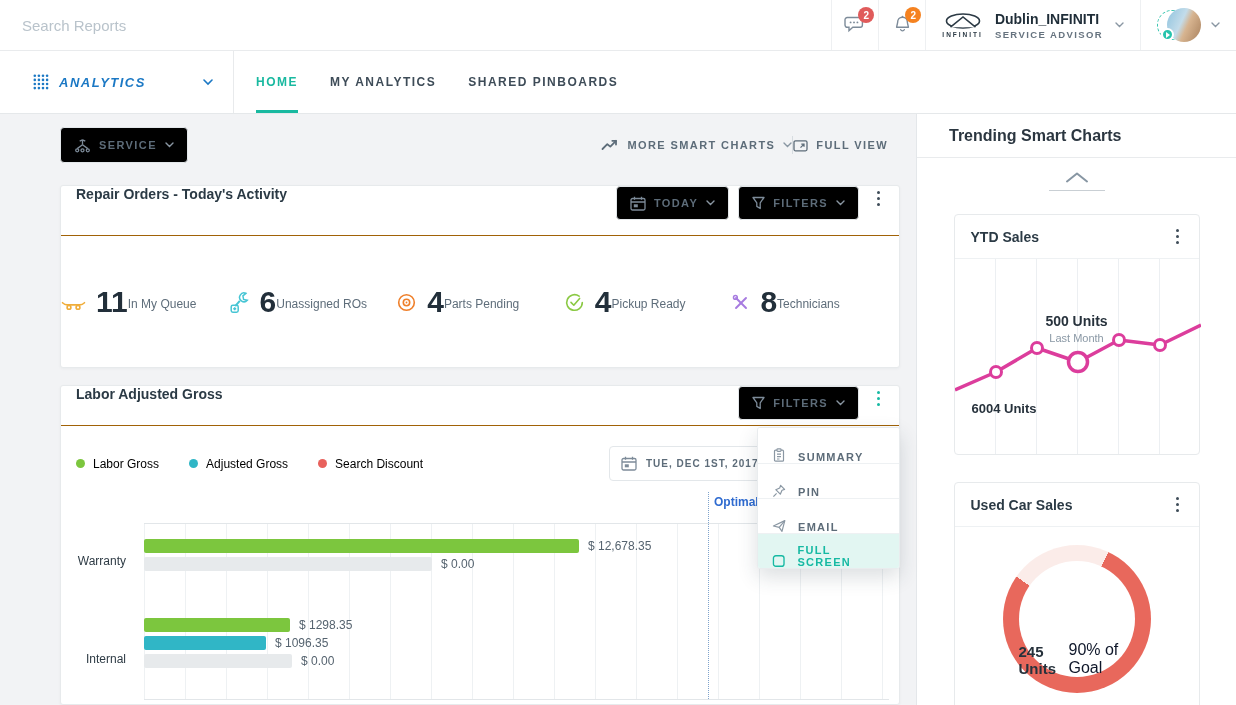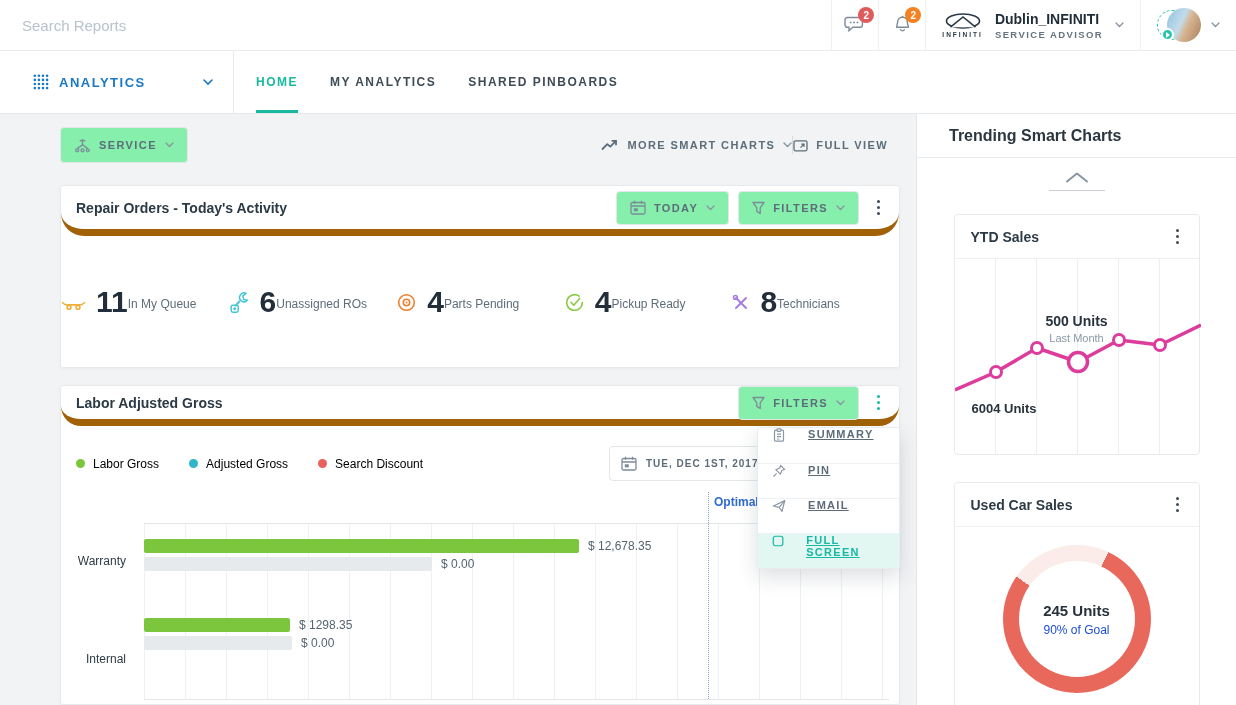--- a/index.html
+++ b/index.html
@@ -26,37 +26,37 @@
 .dealerrole{font-size:9.5px;font-weight:700;letter-spacing:1.4px;color:#66737f;margin-top:2px;}
 .avatarcell{padding:0 16px;display:flex;align-items:center;gap:8px;}
 .avatar-wrap{position:relative;width:46px;height:38px;}
 .avatar-ring{position:absolute;left:0;top:4px;width:30px;height:30px;border:1.6px dashed #35c4ae;border-radius:50%;}
 .avatar-img{position:absolute;left:10px;top:2px;width:34px;height:34px;border-radius:50%;background:linear-gradient(115deg,#8fc3de 0%,#c3dcea 42%,#d7b490 58%,#a8805c 100%);}
 .avatar-badge{position:absolute;left:4px;top:22px;width:13px;height:13px;border-radius:50%;background:#27c4ad;border:2px solid #fff;display:flex;align-items:center;justify-content:center;}
 .avatar-badge::after{content:"";border-left:4px solid #fff;border-top:3px solid transparent;border-bottom:3px solid transparent;margin-left:1px;}
 
 .subnav{height:63px;display:flex;border-bottom:1px solid #e5e8ea;background:#fff;}
 .appswitch{width:234px;border-right:1px solid #e8eaec;display:flex;align-items:center;padding:0 20px 0 33px;gap:10px;color:#1b78c4;cursor:pointer;}
-.appswitch .lbl{font-size:13px;font-weight:700;letter-spacing:1.5px;}
+.appswitch .lbl{font-size:13px;font-weight:700;letter-spacing:1.5px;font-style:italic;}
 .appswitch .caret{margin-left:auto;}
 .tabs{display:flex;padding-left:6px;}
 .tab{padding:0 16px;display:flex;align-items:center;font-size:12px;font-weight:700;letter-spacing:1.5px;color:#3e4c58;position:relative;cursor:pointer;}
 .tab.active{color:#19b9a0;}
 .tab.active::after{content:"";position:absolute;left:16px;right:16px;bottom:0;height:3px;background:#19b9a0;}
 
 .content{display:flex;height:591px;background:#f2f3f5;}
 .main{width:916px;position:relative;}
 .row1{margin:13px 28px 0 60px;height:36px;display:flex;align-items:center;justify-content:space-between;}
-.btn{display:inline-flex;align-items:center;gap:8px;background:#86efac;border:1px solid #e3e7ea;border-radius:4px;height:36px;padding:16px 13px;color:#5d6c79;font-size:11px;font-weight:700;letter-spacing:1.4px;cursor:pointer;white-space:nowrap;}
+.btn{display:inline-flex;align-items:center;gap:8px;background:#000000;border:1px solid #e3e7ea;border-radius:4px;height:36px;padding:16px 13px;color:#5d6c79;font-size:11px;font-weight:700;letter-spacing:1.4px;cursor:pointer;white-space:nowrap;}
 .rightlinks{display:flex;align-items:center;gap:0;}
 .linkbtn{display:inline-flex;align-items:center;gap:8px;color:#5d6c79;font-size:11px;font-weight:700;letter-spacing:1.4px;cursor:pointer;}
 .vdiv{width:1px;height:18px;background:#d7dce0;}
 .card{background:#fff;border:1px solid #e7eaec;border-radius:3px;box-shadow:0 1px 3px rgba(30,40,50,.04);}
 .card1{margin:22px 16px 0 60px;height:183px;}
-.chead{display:flex;align-items:center;padding:0 15px;border-bottom:7px solid #a16207;border-radius:23px;}
+.chead{display:flex;align-items:flex-start;padding:0 15px;border-bottom:1px solid #a16207;}
 .c1head{height:50px;}
 .c2head{height:40px;}
 .ctitle{font-size:14px;font-weight:700;color:#2b3a45;flex:1;}
 .chead .btn{height:34px;margin-left:9px;}
 .c2head .btn{height:32px;}
 .kebab{display:flex;flex-direction:column;gap:3px;margin-left:14px;padding:5px 4px;cursor:pointer;}
 .kebab i{width:3px;height:3px;border-radius:50%;background:#3e4c58;display:block;}
 .kebab.teal i{background:#16b9a3;}
 .stats{height:132px;display:flex;align-items:center;}
 .stat{flex:1;display:flex;align-items:center;}
@@ -78,21 +78,21 @@
 .plot{flex:1;position:relative;height:177px;border-top:1px solid #e2e6e9;border-bottom:1px solid #e2e6e9;margin-right:10px;background:repeating-linear-gradient(to right,#eef1f3 0 1px,transparent 1px 41px);}
 .lgroup{padding-top:15px;}
 .lgroup + .lgroup{margin-top:47px;padding-top:0;}
 .brow{display:flex;align-items:center;}
 .brow + .brow{margin-top:4px;}
 .bar{height:14px;border-radius:2px;flex:none;}
 .bval{margin-left:9px;font-size:12px;color:#55636f;white-space:nowrap;}
 .optimal{position:absolute;top:-32px;bottom:0;width:0;border-left:1px dotted #7fa3cc;}
 .optlabel{position:absolute;left:5px;top:3px;font-size:12px;font-weight:700;white-space:nowrap;}
 .menu{position:absolute;top:41px;right:-1px;width:143px;background:#fff;border:1px solid #e9ecee;border-radius:3px;box-shadow:0 8px 20px rgba(40,55,70,.16);z-index:30;overflow:hidden;}
-.mitem{height:35px;display:flex;align-items:flex-start;gap:22px;padding:0 14px;font-size:11px;font-weight:700;letter-spacing:1.3px;color:#5d6c79;cursor:pointer;background:#fff;text-decoration:underline;}
+.mitem{height:35px;display:flex;align-items:flex-end;gap:12px;padding:0 14px;font-size:11px;font-weight:700;letter-spacing:1.3px;color:#5d6c79;cursor:pointer;background:#fff;}
 .mitem + .mitem{border-top:1px solid #eef1f3;}
 .mitem svg{color:#8a97a3;}
 .mitem.active{background:#e2f6f2;color:#16b9a3;}
 .mitem.active svg{color:#16b9a3;}
 
 .sidebar{width:320px;background:#fff;border-left:1px solid #e4e7ea;overflow:hidden;}
 .sb-head{height:44px;display:flex;align-items:center;padding-left:32px;font-size:16px;font-weight:600;color:#2b3640;border-bottom:1px solid #e9ebed;}
 .collapse{display:flex;flex-direction:column;align-items:center;margin-top:14px;cursor:pointer;}
 .bar-under{width:56px;height:1px;background:#c9cfd4;margin-top:7px;}
 .scard{width:246px;margin:23px auto 0;background:#fff;border:1px solid #e7eaec;border-radius:4px;}
@@ -100,23 +100,23 @@
 .stitle{font-size:14px;font-weight:700;color:#2b3a45;flex:1;}
 .ytd-chart{height:195px;position:relative;background:repeating-linear-gradient(to right,transparent 0 40px,#eceff2 40px 41px);}
 .ytd-chart svg{position:absolute;left:0;top:0;}
 .callout{position:absolute;top:54px;left:0;right:0;text-align:center;}
 .cv{font-size:14px;font-weight:700;color:#27323c;}
 .cl{font-size:11px;color:#8a98a5;margin-top:3px;}
 .annot{position:absolute;left:17px;bottom:38px;font-size:13px;font-weight:700;color:#27323c;}
 .scard.used{margin-top:27px;height:260px;}
 .donut-wrap{display:flex;align-items:center;justify-content:center;padding-top:18px;}
 .donut{width:148px;height:148px;border-radius:50%;position:relative;}
-.donut-hole{position:absolute;inset:16px;background:#fff;border-radius:50%;display:flex;flex-direction:column;align-items:center;justify-content:center;}
+.donut-hole{position:absolute;inset:16px;background:#fff;border-radius:50%;display:flex;flex-direction:row;align-items:flex-end;justify-content:center;}
 .dv{font-size:15px;font-weight:700;color:#27323c;}
-.dl{font-size:12px;color:#1d4ed8;margin-top:4px;}
+.dl{font-size:16px;color:#0f172a;margin-top:4px;}
 </style>
 </head>
 <body>
 
 <header class="topbar">
   <input class="search" placeholder="Search Reports" style="">
   <div class="cell iconcell">
     <span>
       <svg width="22" height="18" viewBox="0 0 22 18" fill="none">
           <path d="M3.2 1.5 h13 a2.2 2.2 0 0 1 2.2 2.2 v5.4 a2.2 2.2 0 0 1 -2.2 2.2 h-7.4 l-3.8 3.4 v-3.4 h-1.8 a2.2 2.2 0 0 1 -2.2 -2.2 v-5.4 a2.2 2.2 0 0 1 2.2 -2.2 z" stroke="#7d8b99" stroke-width="1.4"></path>
@@ -419,20 +419,24 @@
                 <div class="bar" style="width: 288px; background: rgb(231, 234, 236);"></div>
                 <span class="bval">$ 0.00</span>
               </div>
             </div>
             <div class="lgroup">
               <div class="brow">
                 <div class="bar" style="width: 146px; background: rgb(124, 198, 62);"></div>
                 <span class="bval">$ 1298.35</span>
               </div>
               <div class="brow">
+                <div class="bar" style="width: 122px; background: rgb(48, 182, 198);"></div>
+                <span class="bval">$ 1096.35</span>
+              </div>
+              <div class="brow">
                 <div class="bar" style="width: 148px; background: rgb(231, 234, 236);"></div>
                 <span class="bval">$ 0.00</span>
               </div>
             </div>
           </div>
       </div>
 
       <div class="menu">
         <div class="mitem">
           <svg width="14" height="15" viewBox="0 0 14 15" fill="none" stroke="currentColor" stroke-width="1.2">

